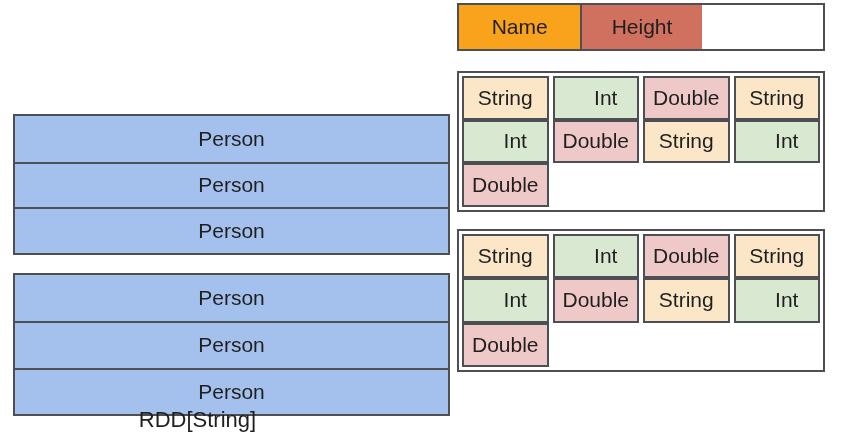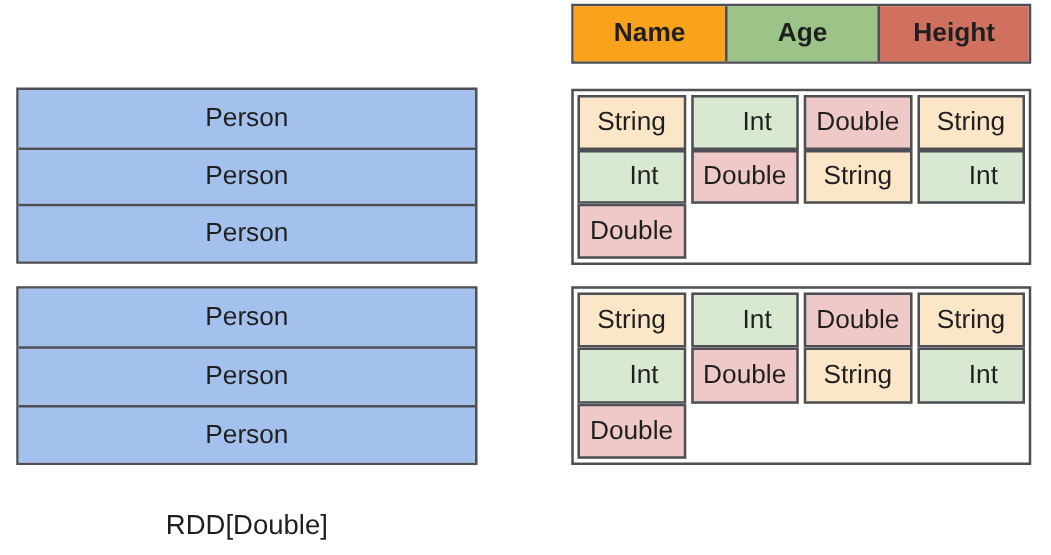--- a/index.html
+++ b/index.html
@@ -13,25 +13,26 @@
     width: 841px;
     height: 444px;
     background: var(--background, #ffffff);
     overflow: hidden;
   }
 
   
   .rdd-partition {
     position: absolute;
     left: 13px;
-    width: 369px;
+    width: 437px;
     box-sizing: border-box;
     border: 2px solid var(--border, #4d4f54);
     display: grid;
     grid-template-rows: repeat(3, 1fr);
+    margin-top: 44px;
   }
   .rdd-p1 { top: 70px;  height: 141px; }
   .rdd-p2 { top: 229px; height: 143px; }
   .rdd-row {
     background: var(--rdd-row, #a4c1ee);
     display: flex;
     align-items: center;
     justify-content: center;
     font-size: 21px;
     color: var(--text, #1f1f1f);
@@ -49,21 +50,20 @@
     border: 2px solid var(--border, #4d4f54);
     display: grid;
     grid-template-columns: repeat(3, 1fr);
   }
   .hcell {
     display: flex;
     align-items: center;
     justify-content: center;
     font-size: 21px;
     color: var(--text, #1f1f1f);
-    font-weight: bold;
   }
   .hcell + .hcell { border-left: 2px solid var(--border, #4d4f54); }
   .h-name   { background: var(--header-name,   #f9a21b); }
   .h-age    { background: var(--header-age,    #9cc388); }
   .h-height { background: var(--header-height, #d0705f); }
 
   
   .df-partition {
     position: absolute;
     left: 457px;
@@ -115,21 +115,20 @@
   </div>
 
   <div class="rdd-partition rdd-p2">
     <div class="rdd-row">Person</div>
     <div class="rdd-row">Person</div>
     <div class="rdd-row">Person</div>
   </div>
 
   <div class="df-header">
     <div class="hcell h-name">Name</div>
-    <div class="hcell h-age">Age</div>
     <div class="hcell h-height">Height</div>
   </div>
 
   <div class="df-partition df-p1">
     <div class="dcell c-string">String</div>
     <div class="dcell c-int">Int</div>
     <div class="dcell c-double">Double</div>
     <div class="dcell c-string">String</div>
     <div class="dcell c-int">Int</div>
     <div class="dcell c-double">Double</div>
@@ -143,15 +142,15 @@
     <div class="dcell c-int">Int</div>
     <div class="dcell c-double">Double</div>
     <div class="dcell c-string">String</div>
     <div class="dcell c-int">Int</div>
     <div class="dcell c-double">Double</div>
     <div class="dcell c-string">String</div>
     <div class="dcell c-int">Int</div>
     <div class="dcell c-double">Double</div>
   </div>
 
-  <div class="caption caption-rdd">RDD[Double]</div>
+  <div class="caption caption-rdd">RDD[String]</div>
 
 </div>
 
 </body></html>

